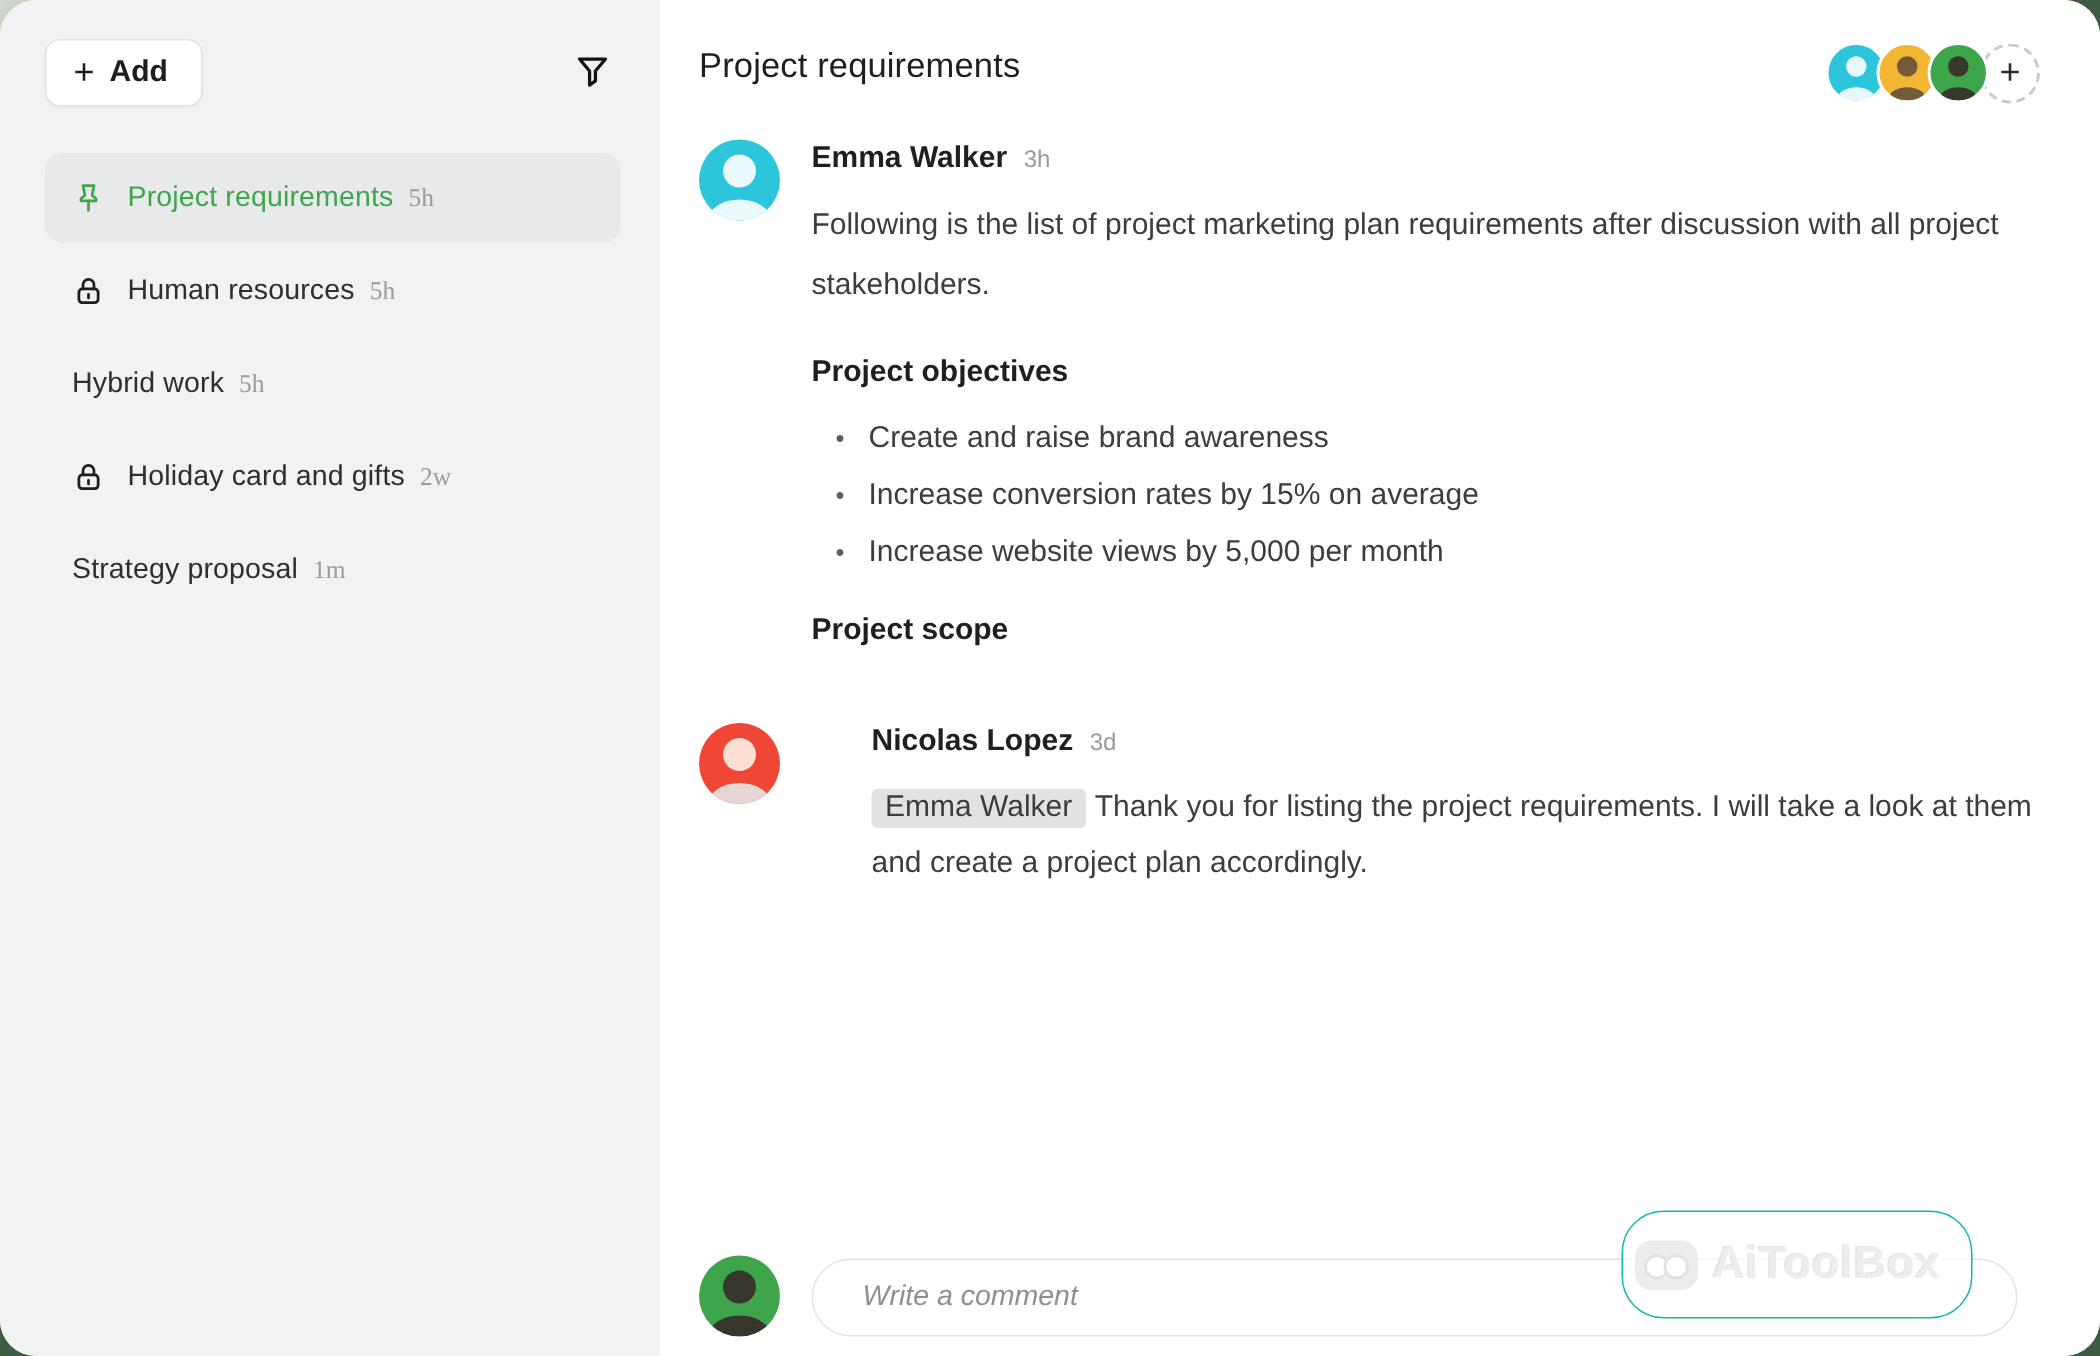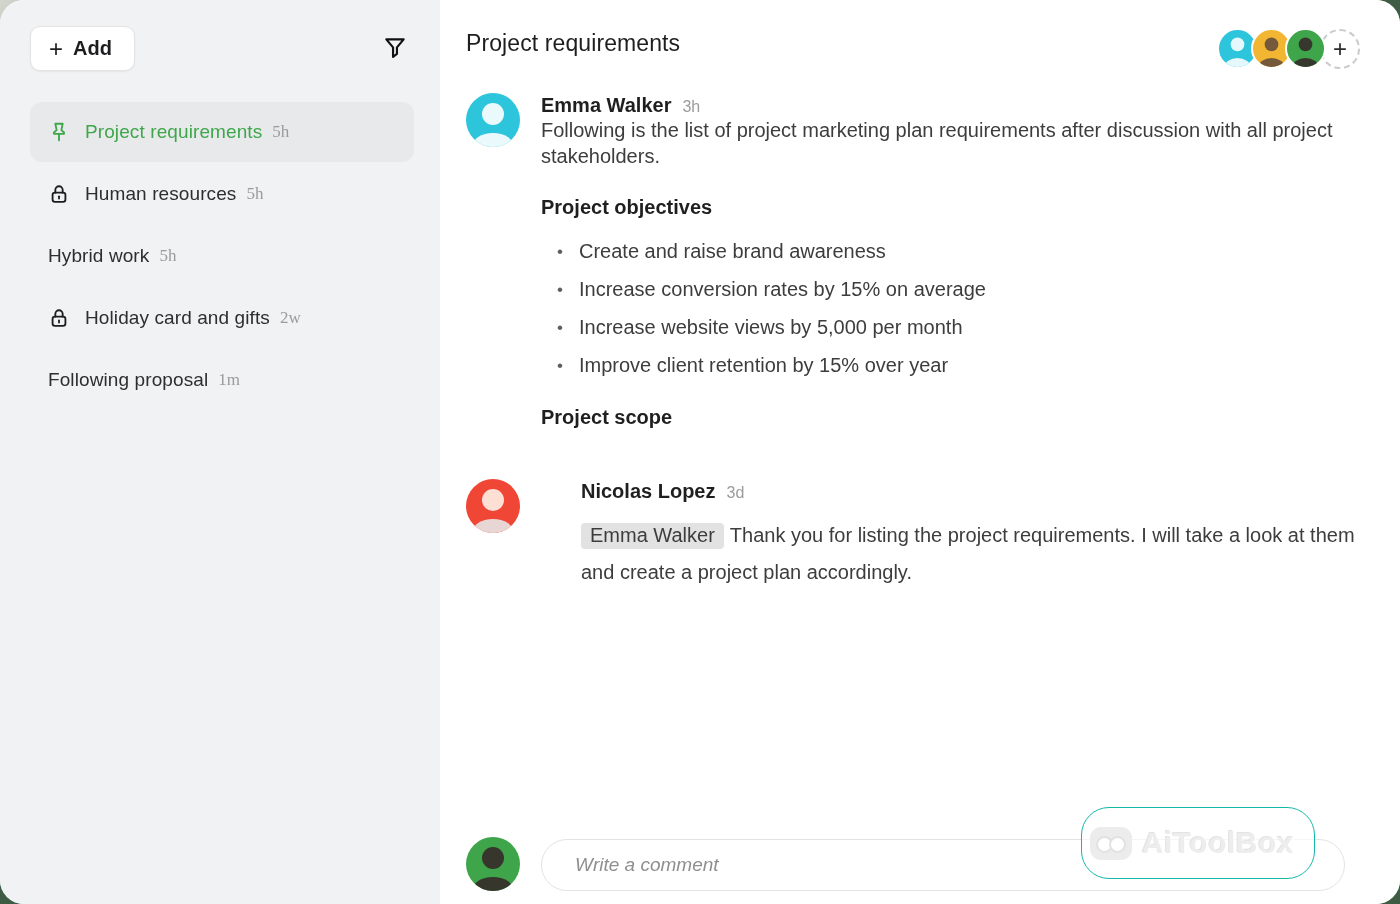--- a/index.html
+++ b/index.html
@@ -56,21 +56,21 @@
     font-size:24px; font-weight:400; color:#2b2b2b; cursor:pointer;
   }
 
   .message { display:flex; margin-top:36px; }
   .message.second { margin-top:50px;gap:40px; }
   .m-avatar { width:54px; height:54px; border-radius:50%; overflow:hidden; flex:none; margin-right:21px; position:relative; }
   .m-body { padding-top:1px; max-width:810px; }
   .m-head { display:flex; align-items:baseline; gap:11px; }
   .m-author { font-size:20px; font-weight:700; color:#1f1f1f; }
   .m-time { font-size:16px; color:#9b9b9b; }
-  .m-text { font-size:20px; line-height:26px; color:#3d3d3d; }
+  .m-text { margin-top:13px; font-size:20px; line-height:40px; color:#3d3d3d; }
   .section-heading { margin-top:27px; font-size:20px; font-weight:700; color:#1f1f1f; }
   .bullets { margin-top:19px; list-style:none; }
   .bullets li {
     position:relative; padding-left:38px; font-size:20px; color:#3d3d3d;
     line-height:27px; margin-bottom:11px;
   }
   .bullets li::before {
     content:"•"; position:absolute; left:16px; top:0; color:#5f5f5f; font-size:17px; line-height:27px;
   }
   .mention {
@@ -162,21 +162,21 @@
             <rect x="5" y="10.5" width="14" height="10" rx="2.5"></rect>
             <path d="M8 10.5V7.5a4 4 0 0 1 8 0v3"></path>
             <line x1="12" y1="14.5" x2="12" y2="17"></line>
           </svg>
         </span>
         <span class="label">Holiday card and gifts</span>
         <span class="time">2w</span>
       </div>
 
       <div class="side-row">
-        <span class="label">Following proposal</span>
+        <span class="label">Strategy proposal</span>
         <span class="time">1m</span>
       </div>
     </nav>
   </aside>
 
   <section class="main">
     <h1 class="page-title">Project requirements</h1>
 
     <div class="participants">
       <div class="p-avatar" style="background: rgb(44, 197, 220);">
@@ -214,21 +214,20 @@
           <span class="m-author">Emma Walker</span>
           <span class="m-time">3h</span>
         </div>
         <p class="m-text">Following is the list of project marketing plan requirements after discussion with all project stakeholders.</p>
 
         <h3 class="section-heading">Project objectives</h3>
         <ul class="bullets">
           <li>Create and raise brand awareness</li>
           <li>Increase conversion rates by 15% on average</li>
           <li>Increase website views by 5,000 per month</li>
-          <li>Improve client retention by 15% over year</li>
         </ul>
 
         <h3 class="section-heading">Project scope</h3>
       </div>
     </div>
 
     <div class="message second">
       <div class="m-avatar" style="background: rgb(240, 70, 53);">
         <svg class="sil" viewBox="0 0 54 54">
             <circle cx="27" cy="21" r="11" fill="rgba(255,240,230,.9)"></circle>

